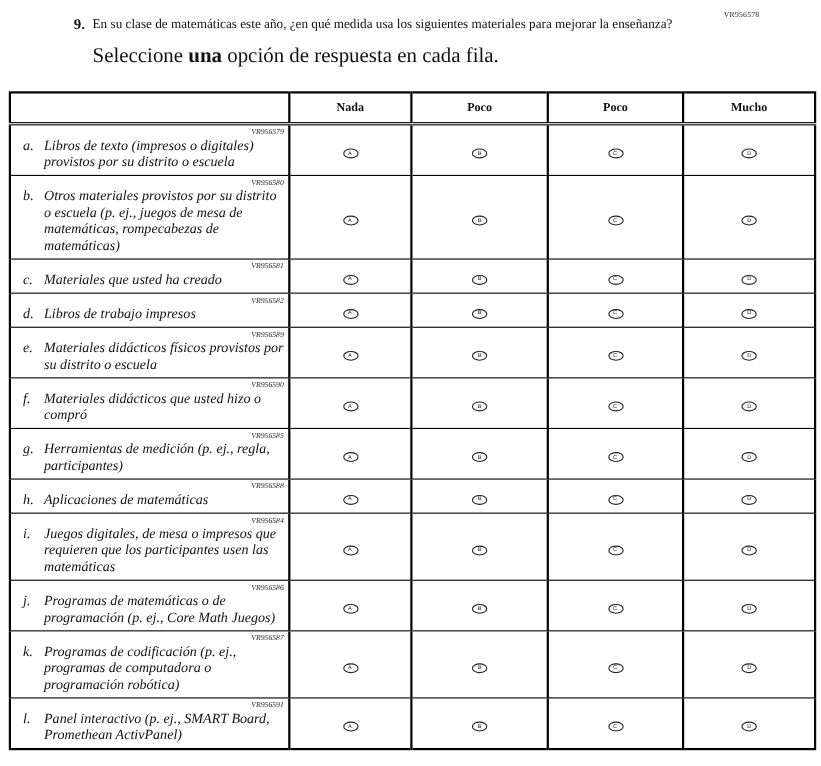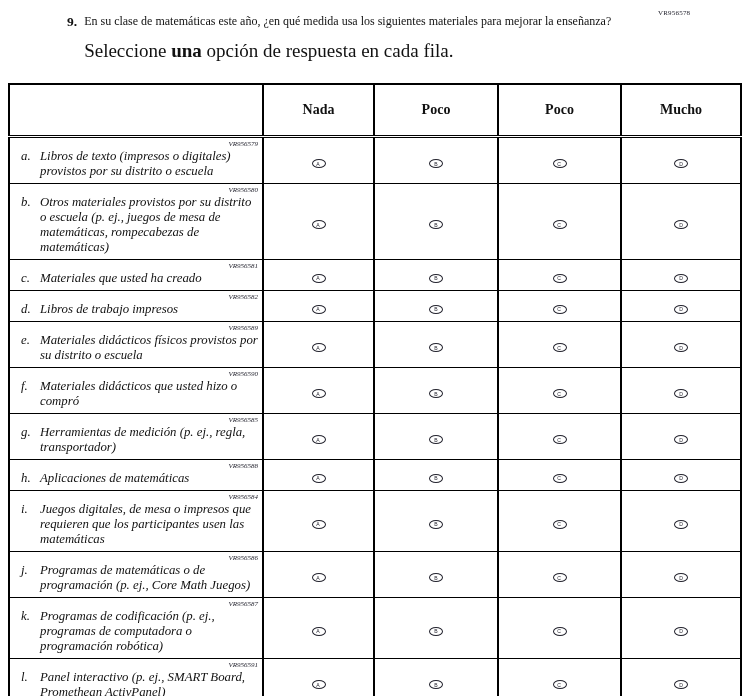--- a/index.html
+++ b/index.html
@@ -38,23 +38,23 @@
     border-collapse:collapse;
     table-layout:fixed;
     border:2px solid #000;
   }
   .matrix th, .matrix td {
     border-left:2px solid #000;
     border-right:2px solid #000;
   }
   .matrix thead th {
     border-bottom:3px double #000;
-    font-size:14px; font-weight:bold;
+    font-size:11px; font-weight:bold;
     height:22px; text-align:center;
-    padding:14px 0;
+    padding:2px 0;
   }
   .matrix td {
     border-top:1.5px solid #000;
     border-bottom:1.5px solid #000;
   }
   .label-cell {
     vertical-align:top;
     padding:0 2px 4px 8px;
     font-style:italic;
   }
@@ -296,21 +296,21 @@
       <span class="oval">
               <span class="oval-letter">D</span>
             </span>
     </td>
   </tr>
         <tr>
     <td class="label-cell">
       <div class="vr-code">VR956585</div>
       <div class="item-line">
         <span class="row-letter">g.</span>
-        <span class="row-text">Herramientas de medición (p. ej., regla, transportador)</span>
+        <span class="row-text">Herramientas de medición (p. ej., regla, participantes)</span>
       </div>
     </td>
     <td class="opt-cell">
       <span class="oval">
               <span class="oval-letter">A</span>
             </span>
     </td>
     <td class="opt-cell">
       <span class="oval">
               <span class="oval-letter">B</span>

